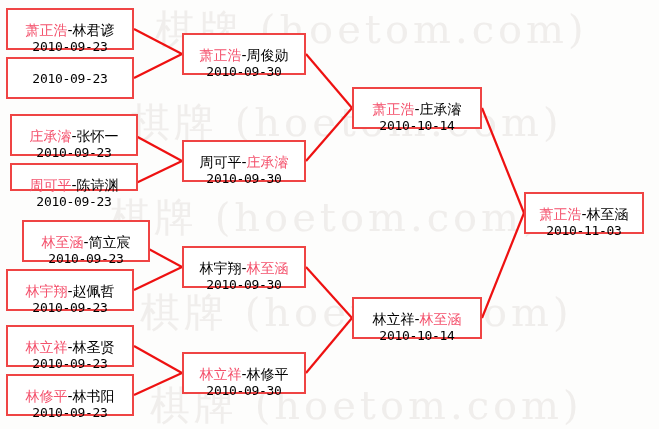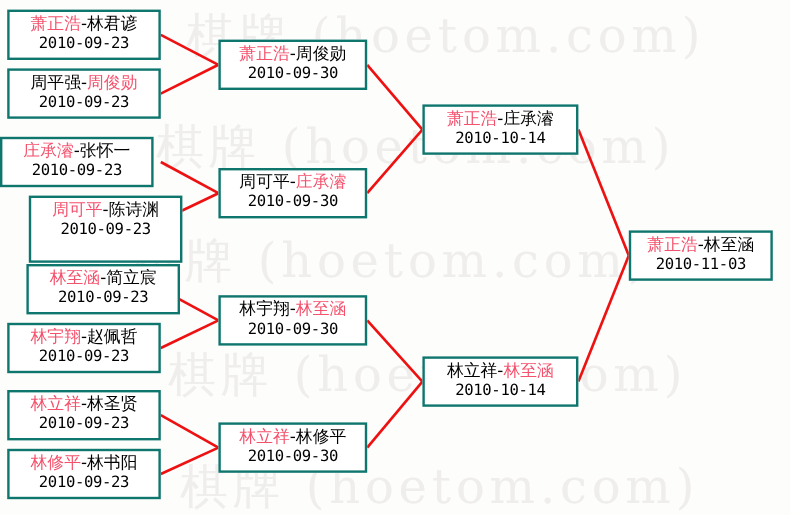--- a/index.html
+++ b/index.html
@@ -39,24 +39,24 @@
     inset: 0;
     z-index: 1;
     pointer-events: none;
   }
   
   .match-box {
     position: absolute;
     z-index: 2;
     box-sizing: border-box;
     background: #ffffff;
-    border: 2px solid #0f766e;
+    border: 2px solid #ef4444;
     text-align: center;
     line-height: 1.18;
-    padding-top: 2px;
+    padding-top: 12px;
   }
   .match-players {
     font-family: "DejaVu Sans", "Liberation Sans", sans-serif;
     font-size: 14px;
     white-space: nowrap;
   }
   .p-win  { color: #f4516c; }
   .p-lose { color: #000000; }
   .p-dash { color: #000000; }
   .match-date {
@@ -95,28 +95,27 @@
       <line x1="482" y1="108" x2="524" y2="213" stroke="#ee1111" stroke-width="2.2"></line>
       <line x1="482" y1="318" x2="524" y2="213" stroke="#ee1111" stroke-width="2.2"></line>
     </svg>
 
   <div id="boxes-layer">
       <div class="match-box" style="left: 6px; top: 8px; width: 128px; height: 42px;">
         <div class="match-players"><span class="p-win">萧正浩</span><span class="p-dash">-</span><span class="p-lose">林君谚</span></div>
         <div class="match-date">2010-09-23</div>
       </div>
       <div class="match-box" style="left: 6px; top: 57px; width: 128px; height: 42px;">
-        <div class="match-players"><span class="p-lose">周平强</span><span class="p-dash">-</span><span class="p-win">周俊勋</span></div>
         <div class="match-date">2010-09-23</div>
       </div>
-      <div class="match-box" style="left: 0; top: 114px; width: 128px; height: 42px;">
+      <div class="match-box" style="left: 10px; top: 114px; width: 128px; height: 42px;">
         <div class="match-players"><span class="p-win">庄承濬</span><span class="p-dash">-</span><span class="p-lose">张怀一</span></div>
         <div class="match-date">2010-09-23</div>
       </div>
-      <div class="match-box" style="left: 24px; top: 163px; width: 128px; height: 56px;">
+      <div class="match-box" style="left: 10px; top: 163px; width: 128px; height: 28px;">
         <div class="match-players"><span class="p-win">周可平</span><span class="p-dash">-</span><span class="p-lose">陈诗渊</span></div>
         <div class="match-date">2010-09-23</div>
       </div>
       <div class="match-box" style="left: 6px; top: 220px; width: 128px; height: 42px; margin-left: 16px;">
         <div class="match-players"><span class="p-win">林至涵</span><span class="p-dash">-</span><span class="p-lose">简立宸</span></div>
         <div class="match-date">2010-09-23</div>
       </div>
       <div class="match-box" style="left: 6px; top: 269px; width: 128px; height: 42px;">
         <div class="match-players"><span class="p-win">林宇翔</span><span class="p-dash">-</span><span class="p-lose">赵佩哲</span></div>
         <div class="match-date">2010-09-23</div>

